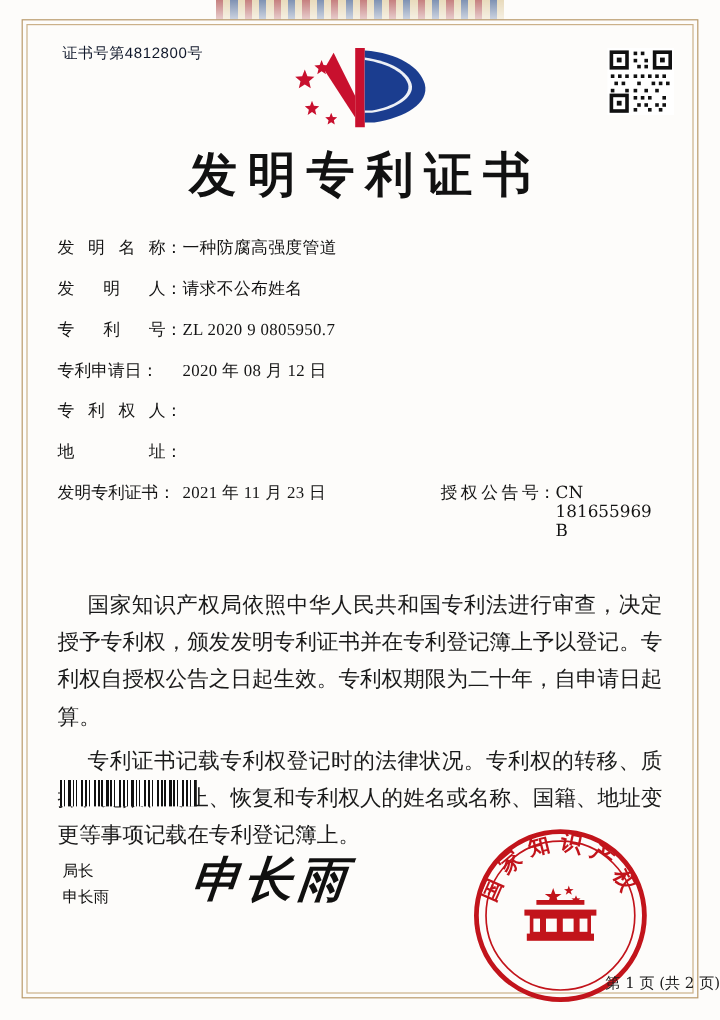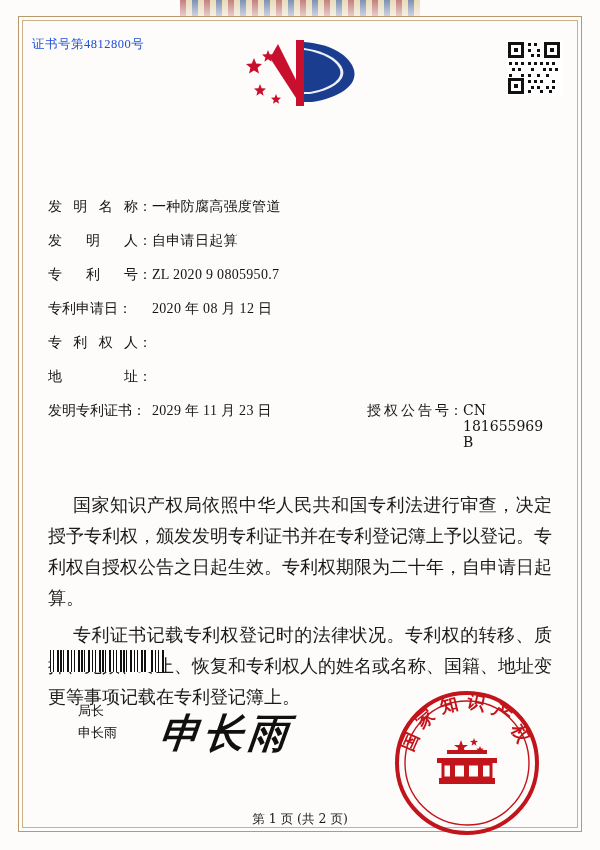--- a/index.html
+++ b/index.html
@@ -57,26 +57,26 @@
   }
   .top-ornament::after {
     content: "";
     position: absolute;
     left: 0; right: 0; top: 0; bottom: 0;
     background: linear-gradient(180deg, rgba(255,255,255,0.25), rgba(255,255,255,0.7));
   }
 
   .cert-no {
     position: absolute;
-    left: 32px;
+    left: 52px;
     top: 36px;
     font-size: 12.5px;
-    color: #1d4ed8;
+    color: #0f172a;
     letter-spacing: 0.5px;
-    font-family: Liberation Serif, serif;
+    font-family: Liberation Sans, sans-serif;
   }
 
   
   .qr {
     position: absolute;
     right: 38px;
     top: 40px;
     width: 56px;
     height: 56px;
   }
@@ -177,26 +177,25 @@
         #fff 1.5px, #fff 3px,
         #111 3px, #111 4px,
         #fff 4px, #fff 7px,
         #111 7px, #111 9px,
         #fff 9px, #fff 10.5px);
   }
 
   .signature-block {
     position: absolute;
     left: 52px;
-    top: 700px;
+    top: 716px;
     font-family: "DejaVu Serif", "Liberation Serif", serif;
     font-size: 13px;
     color: #111;
     line-height: 1.7;
-    margin-left: 26px;
   }
   .handwriting {
     position: absolute;
     left: 160px;
     top: 706px;
     font-family: "DejaVu Serif", "Liberation Serif", serif;
     font-size: 40px;
     font-weight: bold;
     font-style: italic;
     color: #10100f;
@@ -210,21 +209,21 @@
     right: 58px;
     top: 688px;
     width: 150px;
     height: 150px;
   }
 
   .footer {
     position: absolute;
     left: 0; right: 0;
     bottom: 22px;
-    text-align: center;
+    text-align: right;
     font-family: "DejaVu Serif", "Liberation Serif", serif;
     font-size: 12.5px;
     color: #1a1a1a;
   }
 </style>
 </head>
 <body>
 
 <div class="page">
 
@@ -301,39 +300,40 @@
       <path d="M44 8 L62 44 L62 62 L36 22 Z" fill="#c8102e"></path>
       <g fill="#c8102e">
         <polygon points="20,22 22.2,27.6 28,28 23.6,31.8 25,37.6 20,34.4 15,37.6 16.4,31.8 12,28 17.8,27.6"></polygon>
         <polygon points="34,14 35.6,18.2 40,18.5 36.6,21.4 37.6,25.8 34,23.3 30.4,25.8 31.4,21.4 28,18.5 32.4,18.2"></polygon>
         <polygon points="26,48 27.6,52.2 32,52.5 28.6,55.4 29.6,59.8 26,57.3 22.4,59.8 23.4,55.4 20,52.5 24.4,52.2"></polygon>
         <polygon points="42,58 43.4,61.6 47,61.8 44.2,64.2 45,67.8 42,65.8 39,67.8 39.8,64.2 37,61.8 40.6,61.6"></polygon>
       </g>
     </svg>
   </div>
 
+  <div class="title">发明专利证书</div>
 
   <div class="fields">
     <div class="field-row">
       <div class="field-label spread">
         <span>发</span>
           <span>明</span>
           <span>名</span>
           <span>称：</span>
       </div>
       <div class="field-value">一种防腐高强度管道</div>
     </div>
 
     <div class="field-row">
       <div class="field-label spread">
         <span>发</span>
           <span>明</span>
           <span>人：</span>
       </div>
-      <div class="field-value">自申请日起算</div>
+      <div class="field-value">请求不公布姓名</div>
     </div>
 
     <div class="field-row">
       <div class="field-label spread">
         <span>专</span>
           <span>利</span>
           <span>号：</span>
       </div>
       <div class="field-value">ZL 2020 9 0805950.7</div>
     </div>
@@ -354,21 +354,21 @@
 
     <div class="field-row">
       <div class="field-label spread">
         <span>地</span>
           <span>址：</span>
       </div>
     </div>
 
     <div class="field-row dual">
       <div class="field-label">发明专利证书：</div>
-      <div class="field-value">2029 年 11 月 23 日</div>
+      <div class="field-value">2021 年 11 月 23 日</div>
       <div class="field-label2">
         <span>授</span>
           <span>权</span>
           <span>公</span>
           <span>告</span>
           <span>号：</span>
       </div>
       <div class="field-value2">CN 181655969 B</div>
     </div>
   </div>

